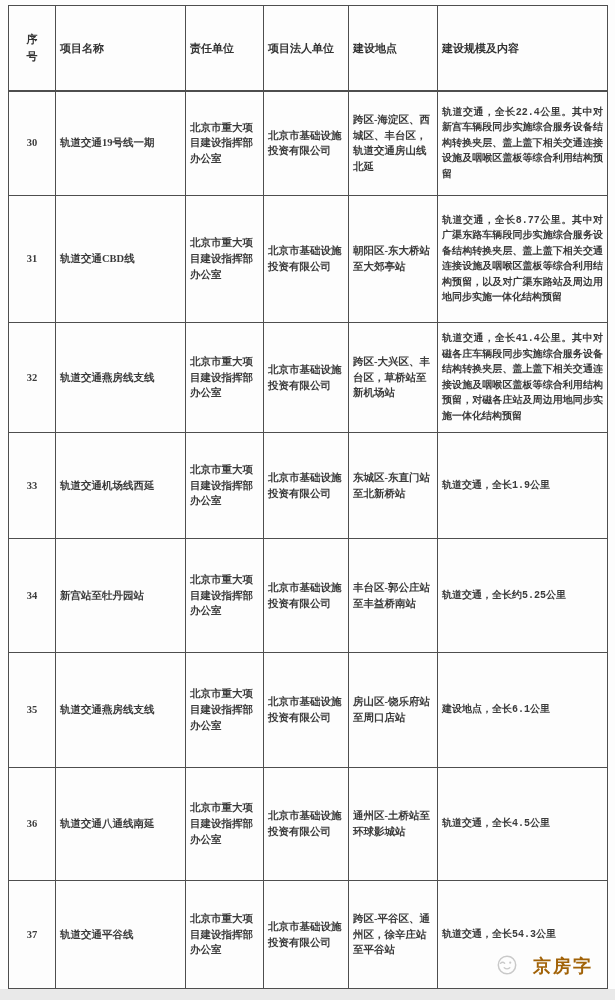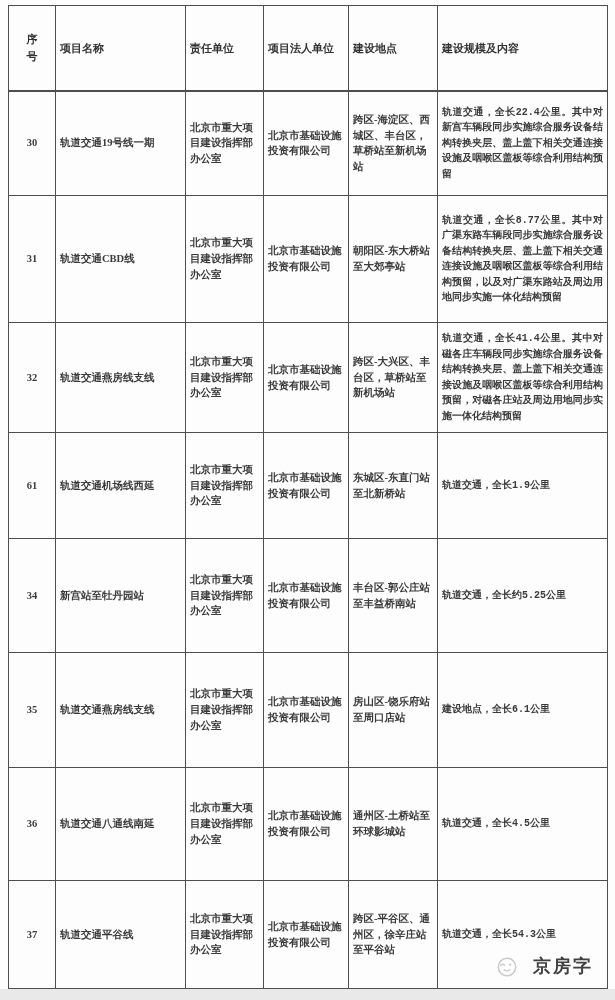--- a/index.html
+++ b/index.html
@@ -32,22 +32,22 @@
     color:#333;
   }
   tbody td{font-size:10.5px;}
   .c-no{text-align:center;}
   .vert{display:inline-block;width:1.1em;text-align:center;}
   .c-name{text-align:left;}
   .c-resp,.c-legal,.c-loc{text-align:left;}
   .c-content{font-size:10px;text-align:justify;line-height:1.55;font-family:Liberation Mono, monospace;}
   .watermark{
     position:absolute;right:22px;top:954px;
-    display:flex;align-items:flex-end;gap:15px;
-    color:#404040;
+    display:flex;align-items:flex-start;gap:15px;
+    color:#a16207;
   }
   .wm-icon{display:inline-block;width:22px;height:22px;}
   .wm-text{
     font-size:18px;letter-spacing:2px;font-weight:bold;
     font-family:"Liberation Serif","DejaVu Serif",serif;
   }
   .bottom-strip{
     position:absolute;left:0;right:0;bottom:0;height:11px;
     background:#e9e9e9;
   }
@@ -75,41 +75,41 @@
         <th>建设地点</th>
         <th>建设规模及内容</th>
       </tr>
     </thead>
     <tbody>
       <tr style="height:105px">
         <td class="c-no">30</td>
         <td class="c-name">轨道交通19号线一期</td>
         <td class="c-resp">北京市重大项目建设指挥部办公室</td>
         <td class="c-legal">北京市基础设施投资有限公司</td>
-        <td class="c-loc">跨区-海淀区、西城区、丰台区，草桥站至新机场站</td>
+        <td class="c-loc">跨区-海淀区、西城区、丰台区，轨道交通房山线北延</td>
         <td class="c-content">轨道交通，全长22.4公里。其中对新宫车辆段同步实施综合服务设备结构转换夹层、盖上盖下相关交通连接设施及咽喉区盖板等综合利用结构预留</td>
       </tr>
       <tr style="height:127px">
         <td class="c-no">31</td>
         <td class="c-name">轨道交通CBD线</td>
         <td class="c-resp">北京市重大项目建设指挥部办公室</td>
         <td class="c-legal">北京市基础设施投资有限公司</td>
         <td class="c-loc">朝阳区-东大桥站至大郊亭站</td>
         <td class="c-content">轨道交通，全长8.77公里。其中对广渠东路车辆段同步实施综合服务设备结构转换夹层、盖上盖下相关交通连接设施及咽喉区盖板等综合利用结构预留，以及对广渠东路站及周边用地同步实施一体化结构预留</td>
       </tr>
       <tr style="height:110px">
         <td class="c-no">32</td>
         <td class="c-name">轨道交通燕房线支线</td>
         <td class="c-resp">北京市重大项目建设指挥部办公室</td>
         <td class="c-legal">北京市基础设施投资有限公司</td>
         <td class="c-loc">跨区-大兴区、丰台区，草桥站至新机场站</td>
         <td class="c-content">轨道交通，全长41.4公里。其中对磁各庄车辆段同步实施综合服务设备结构转换夹层、盖上盖下相关交通连接设施及咽喉区盖板等综合利用结构预留，对磁各庄站及周边用地同步实施一体化结构预留</td>
       </tr>
       <tr style="height:106px">
-        <td class="c-no">61</td>
+        <td class="c-no">33</td>
         <td class="c-name">轨道交通机场线西延</td>
         <td class="c-resp">北京市重大项目建设指挥部办公室</td>
         <td class="c-legal">北京市基础设施投资有限公司</td>
         <td class="c-loc">东城区-东直门站至北新桥站</td>
         <td class="c-content">轨道交通，全长1.9公里</td>
       </tr>
       <tr style="height:114px">
         <td class="c-no">34</td>
         <td class="c-name">新宫站至牡丹园站</td>
         <td class="c-resp">北京市重大项目建设指挥部办公室</td>

